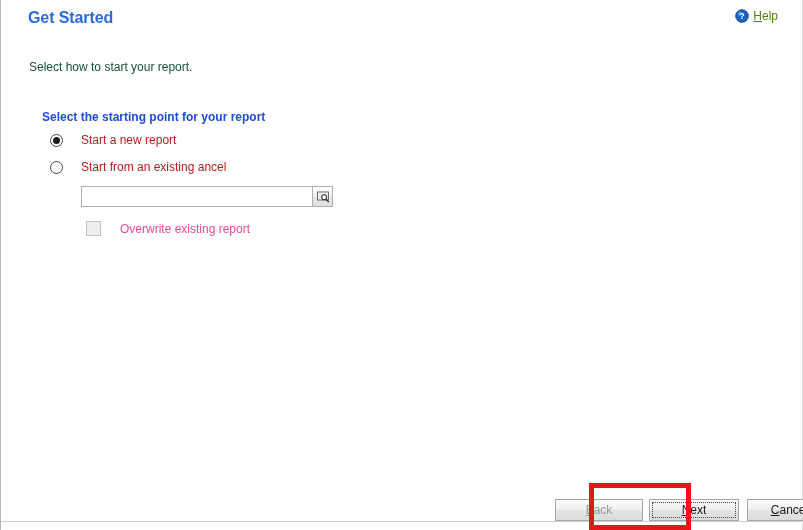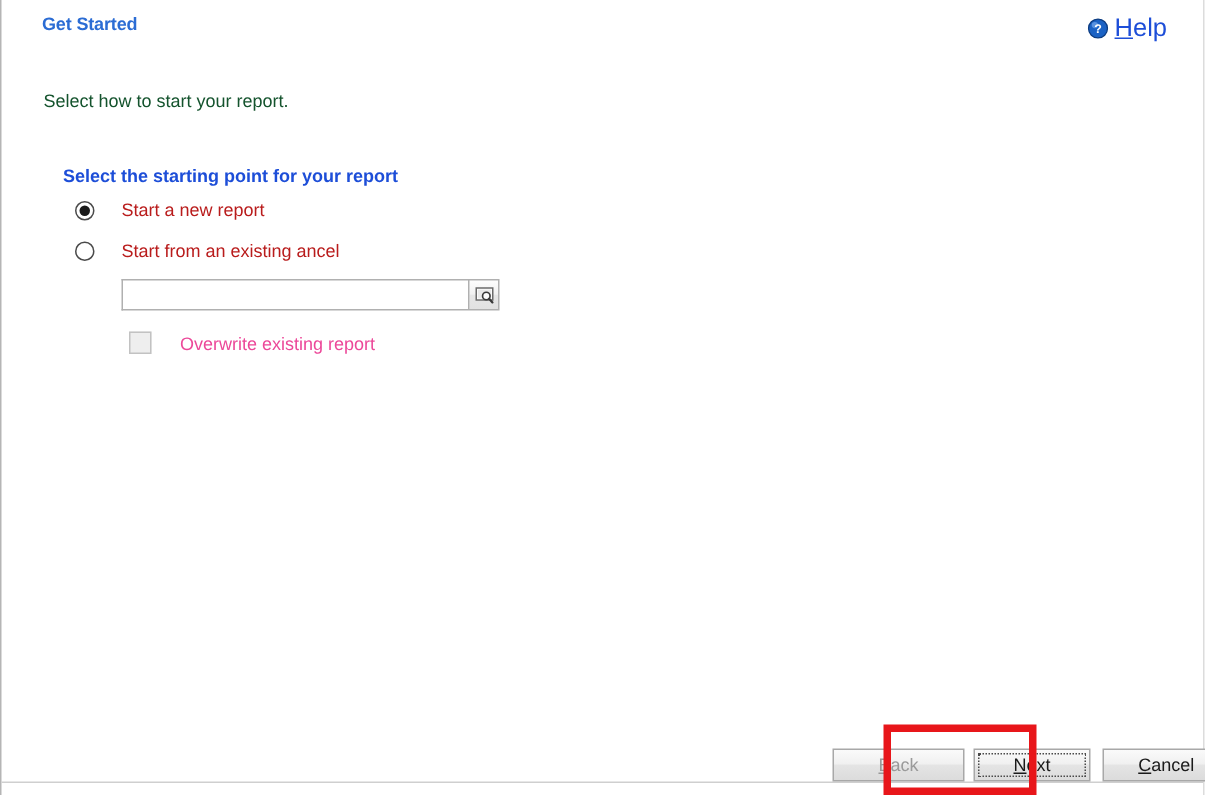--- a/index.html
+++ b/index.html
@@ -26,21 +26,21 @@
     border-left: 1px solid #b5b5b5;
     border-right: 1px solid #dcdcdc;
     background: #ffffff;
   }
 
   
   .page-title {
     position: absolute;
     left: 27px;
     top: 9px;
-    font-size: 12px;
+    font-size: 16px;
     font-weight: bold;
     color: #2b6cd4;
     letter-spacing: -0.1px;
     white-space: nowrap;
   }
 
   .help-link {
     position: absolute;
     right: 24px;
     top: 9px;
@@ -49,22 +49,22 @@
     gap: 4px;
     cursor: pointer;
     user-select: none;
   }
   .help-icon {
     width: 14px;
     height: 14px;
     display: block;
   }
   .help-text {
-    font-size: 17px;
-    color: #1d4ed8;
+    font-size: 12px;
+    color: #4d7c0f;
     white-space: nowrap;
   }
   .help-text u { text-decoration: underline; }
 
   
   .intro-text {
     position: absolute;
     left: 28px;
     top: 60px;
     font-size: 12px;
@@ -218,21 +218,21 @@
   .wizard-button span { white-space: nowrap; }
   .wizard-button u { text-decoration: underline; }
 
   .wizard-button.disabled {
     color: #9a9a9a;
     cursor: default;
   }
 
   .wizard-button.back { margin-right: 6px; }
   .wizard-button.next {
-    width: 78px;
+    width: 90px;
     margin-right: 8px;
   }
   .wizard-button.next::before {
     content: "";
     position: absolute;
     left: 2px;
     top: 2px;
     right: 2px;
     bottom: 2px;
     border: 1px dotted #4a4a4a;

